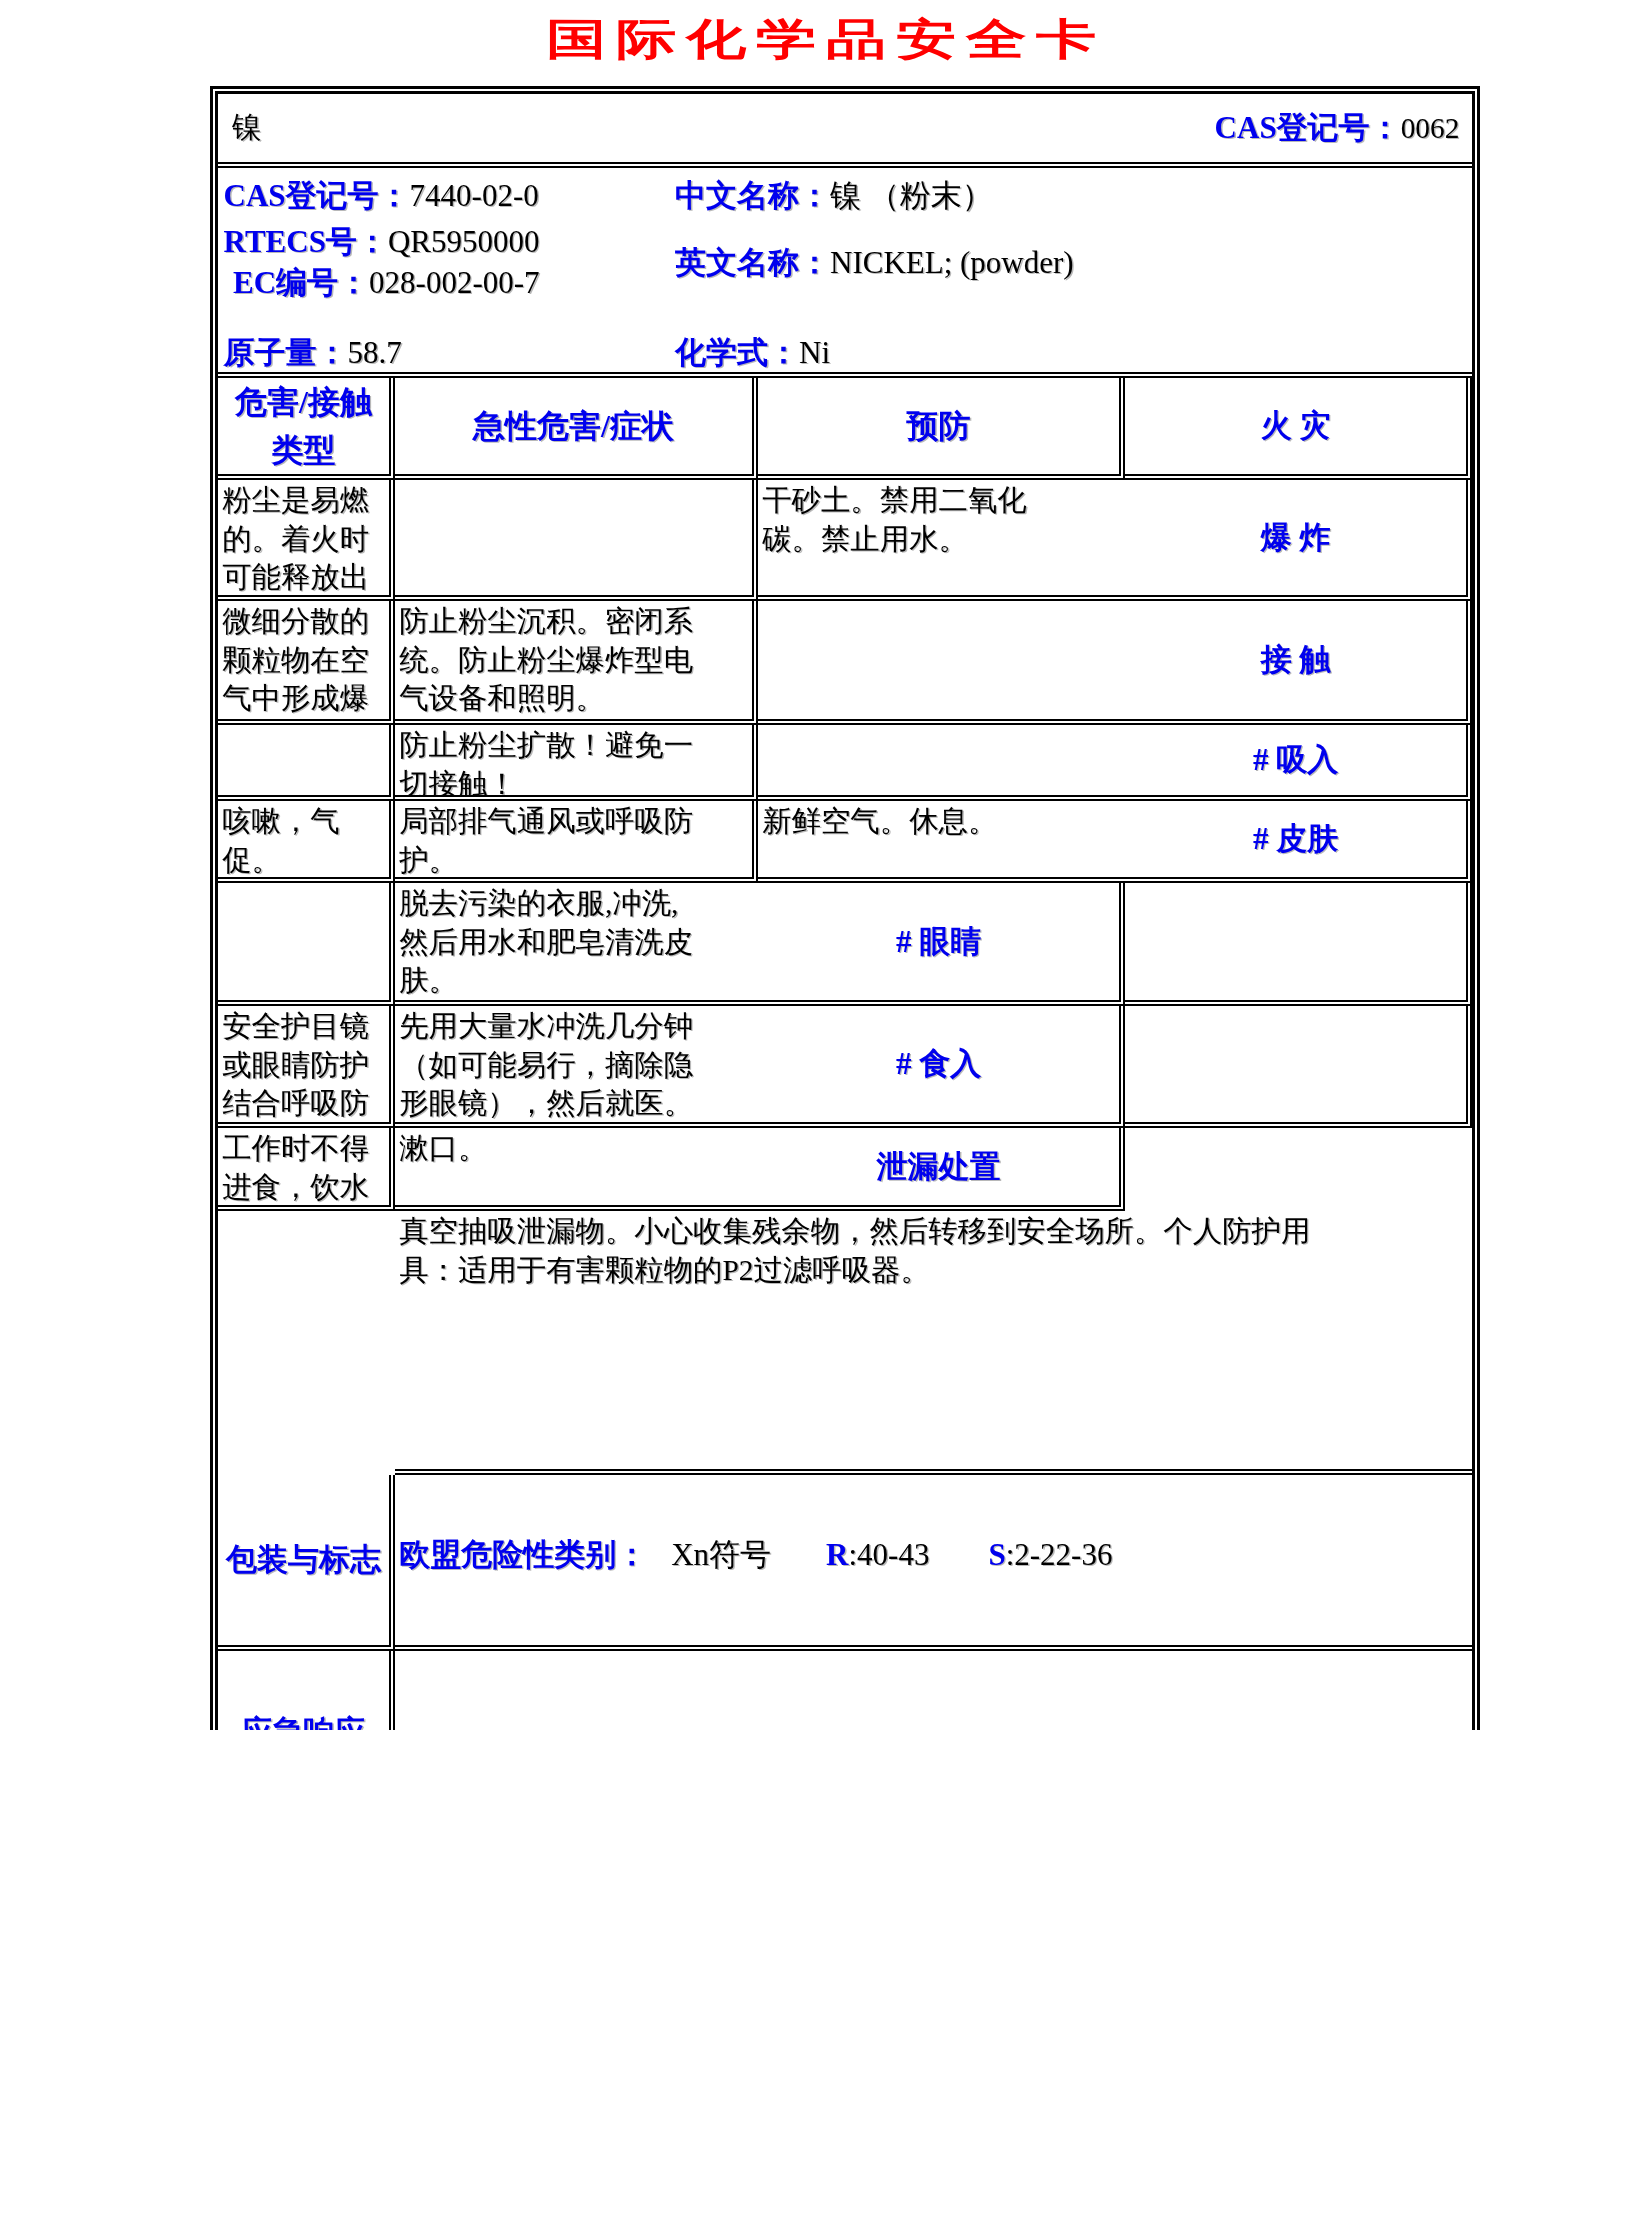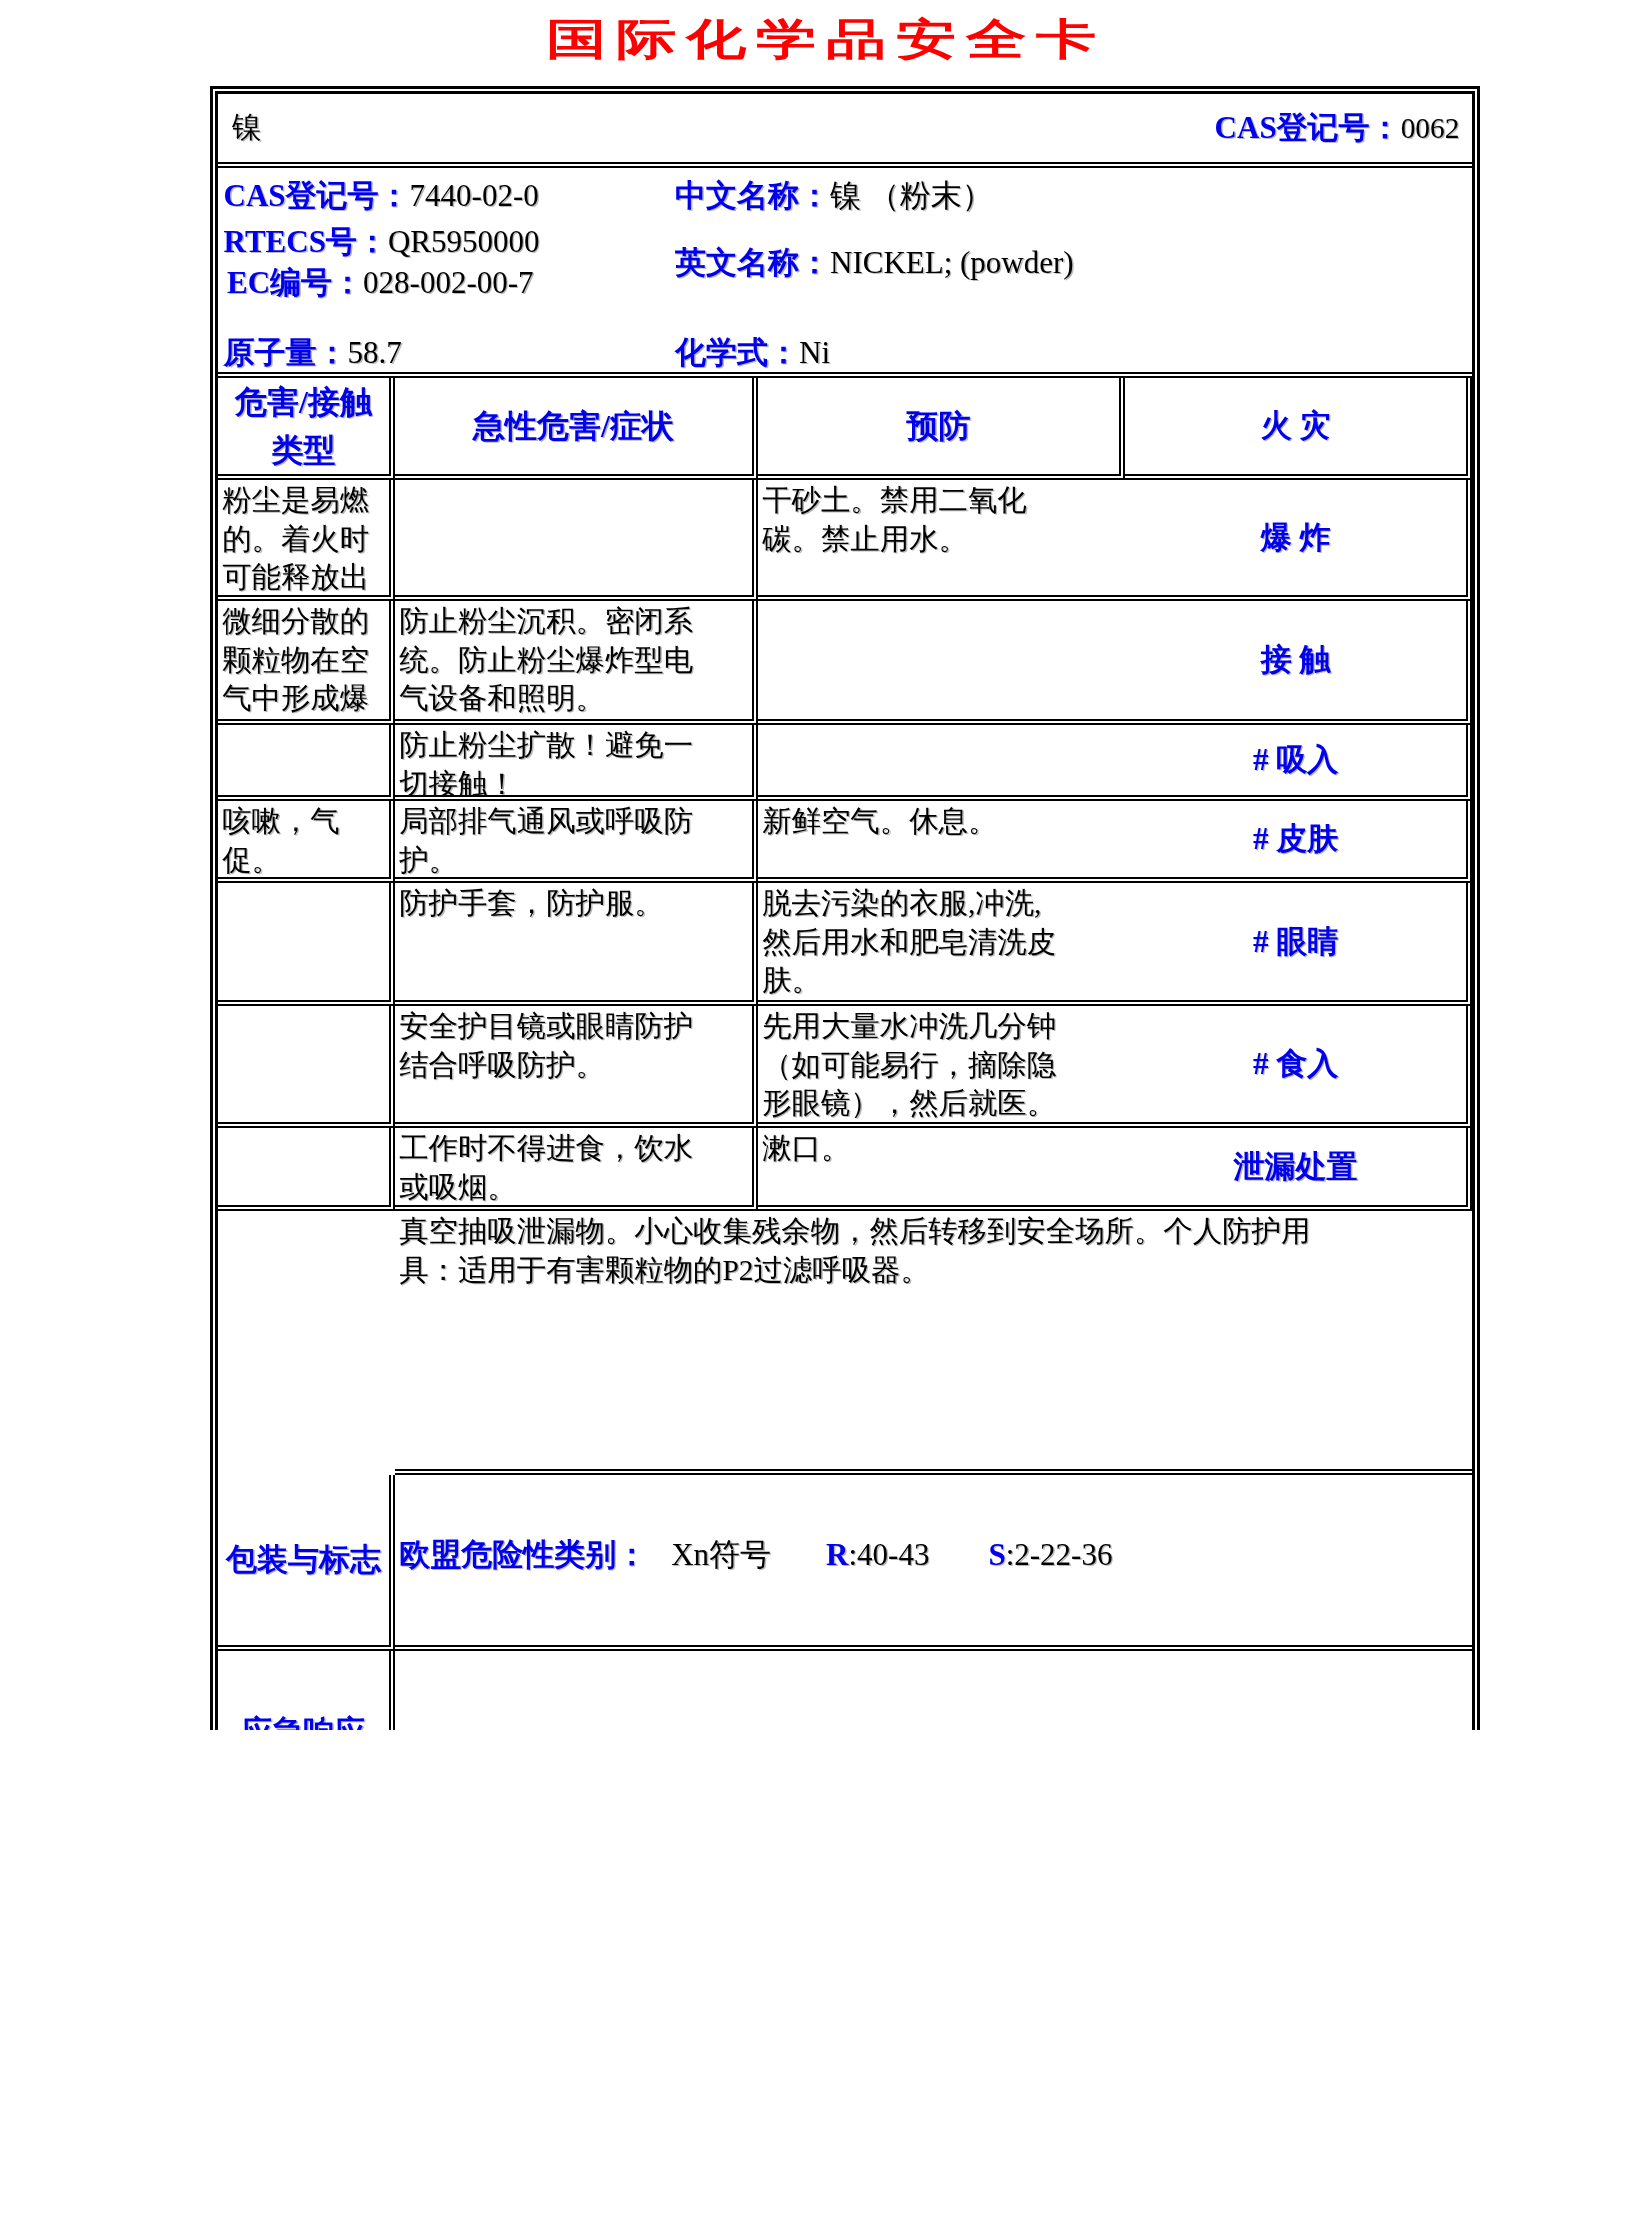--- a/index.html
+++ b/index.html
@@ -96,21 +96,21 @@
       </span>
     </div>
 
     <div class="cell merge-all bb ids-row">
       <div class="id-item" style="left:5.6px;top:7px">
         <span class="lbl">CAS登记号：</span><span>7440-02-0</span>
       </div>
       <div class="id-item" style="left:5.6px;top:53px">
         <span class="lbl">RTECS号：</span><span>QR5950000</span>
       </div>
-      <div class="id-item" style="left:9px;top:94px">
+      <div class="id-item" style="left:15px;top:94px">
         <span class="lbl">EC编号：</span><span>028-002-00-7</span>
       </div>
       <div class="id-item" style="left:5.6px;top:164px">
         <span class="lbl">原子量：</span><span>58.7</span>
       </div>
       <div class="id-item" style="left:457px;top:7px">
         <span class="lbl">中文名称：</span><span>镍 （粉末）</span>
       </div>
       <div class="id-item" style="left:457px;top:74px">
         <span class="lbl">英文名称：</span><span>NICKEL; (powder)</span>
@@ -149,21 +149,20 @@
     <div class="cell body-cell bb"></div>
 
     <div class="cell label-cell br bb"># 吸入</div>
     <div class="cell body-cell br bb">咳嗽，气促。</div>
     <div class="cell body-cell br bb">局部排气通风或呼吸防
 护。</div>
     <div class="cell body-cell bb">新鲜空气。休息。</div>
 
     <div class="cell label-cell br bb"># 皮肤</div>
     <div class="cell body-cell br bb"></div>
-    <div class="cell body-cell br bb">防护手套，防护服。</div>
     <div class="cell body-cell bb">脱去污染的衣服,冲洗,
 然后用水和肥皂清洗皮
 肤。</div>
 
     <div class="cell label-cell br bb"># 眼睛</div>
     <div class="cell body-cell br bb"></div>
     <div class="cell body-cell br bb">安全护目镜或眼睛防护
 结合呼吸防护。</div>
     <div class="cell body-cell bb">先用大量水冲洗几分钟
 （如可能易行，摘除隐

